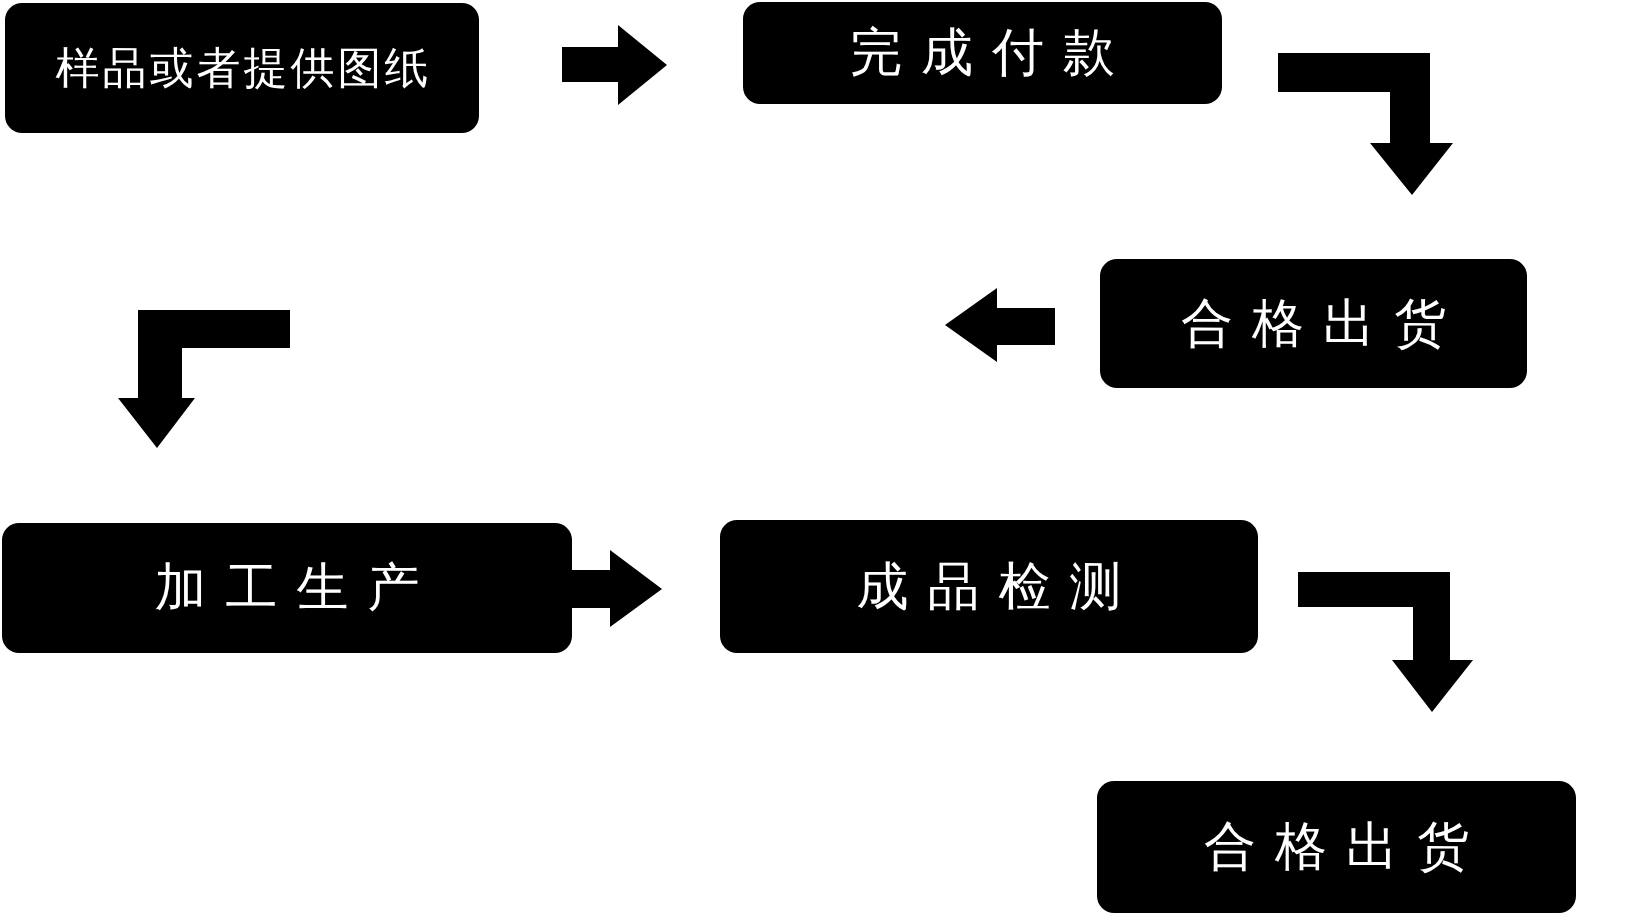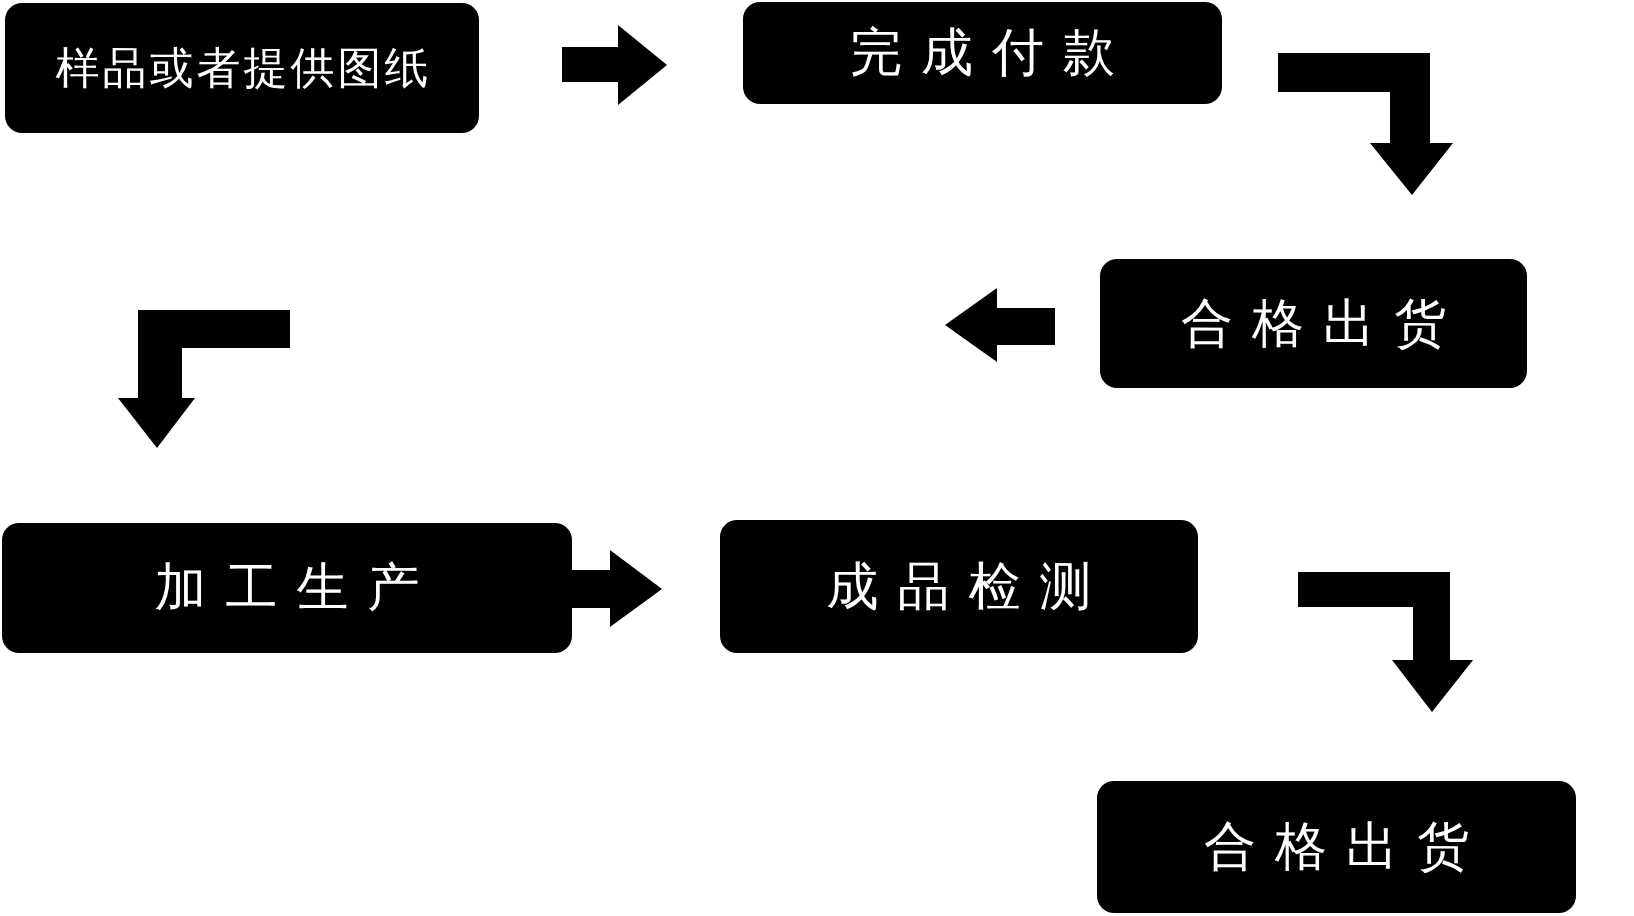--- a/index.html
+++ b/index.html
@@ -37,21 +37,21 @@
     display: inline-block;
   }
   
   .node-1 { left: 5px;    top: 3px;   width: 474px; height: 130px; font-size: 44px; }
   .node-1 span { letter-spacing: 3px;  margin-right: -3px; }
   
   .node-2 { left: 743px;  top: 2px;   width: 479px; height: 102px; font-size: 52px; }
   .node-3 { left: 1100px; top: 259px; width: 427px; height: 129px; font-size: 52px; }
   .node-4 { left: 408px;  top: 258px; width: 479px; height: 134px; font-size: 52px; }
   .node-5 { left: 2px;    top: 523px; width: 570px; height: 130px; font-size: 52px; }
-  .node-6 { left: 720px;  top: 520px; width: 478px; height: 133px; font-size: 52px; }
+  .node-6 { left: 720px;  top: 520px; width: 538px; height: 133px; font-size: 52px; }
   .node-7 { left: 1097px; top: 781px; width: 479px; height: 132px; font-size: 52px; }
   .node-2 span, .node-3 span, .node-4 span,
   .node-5 span, .node-6 span, .node-7 span {
     letter-spacing: 19px;
     margin-right: -19px;
   }
   .arrow { fill: #000000; stroke: none; }
 </style>
 </head>
 <body>

